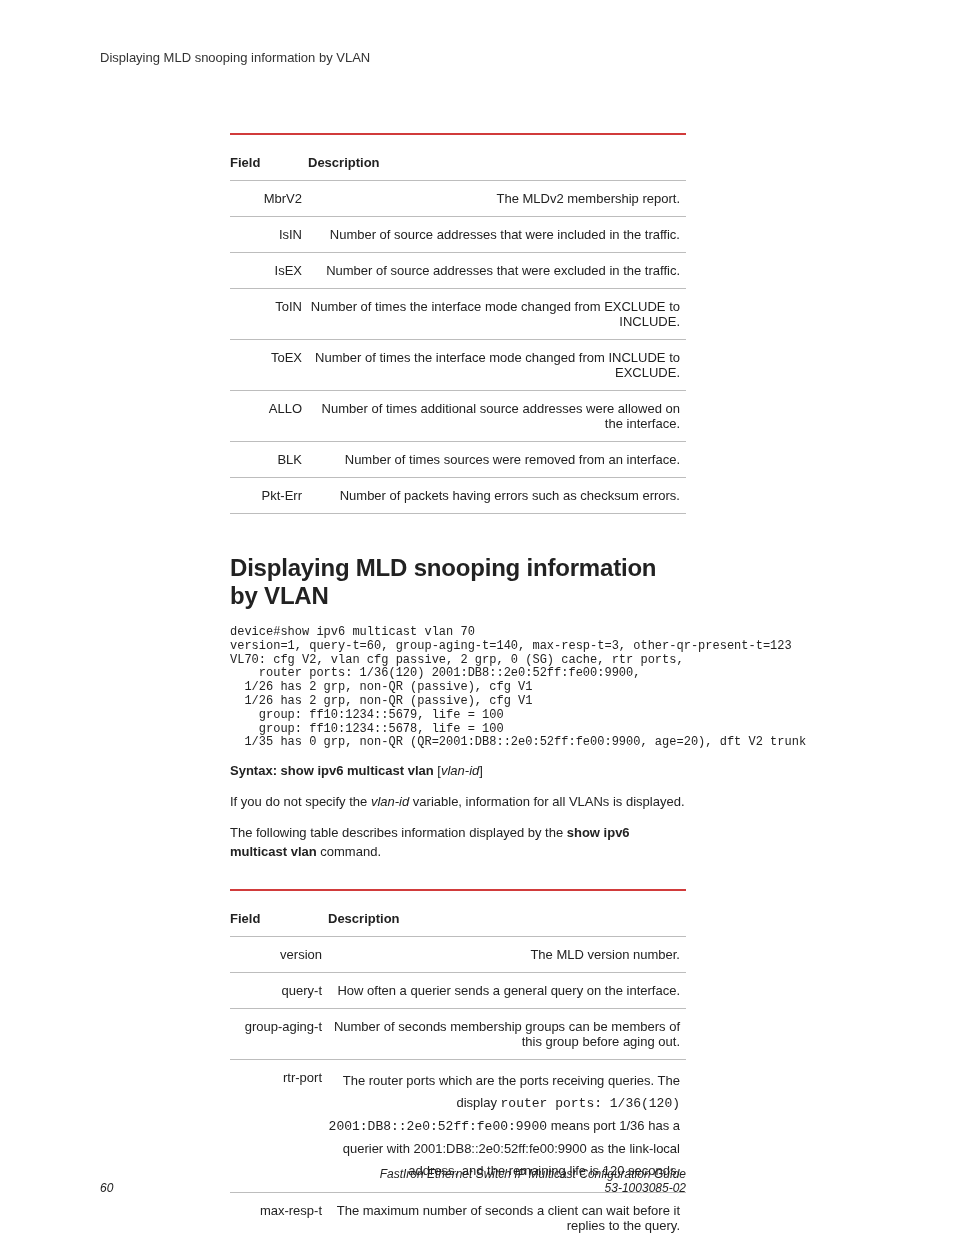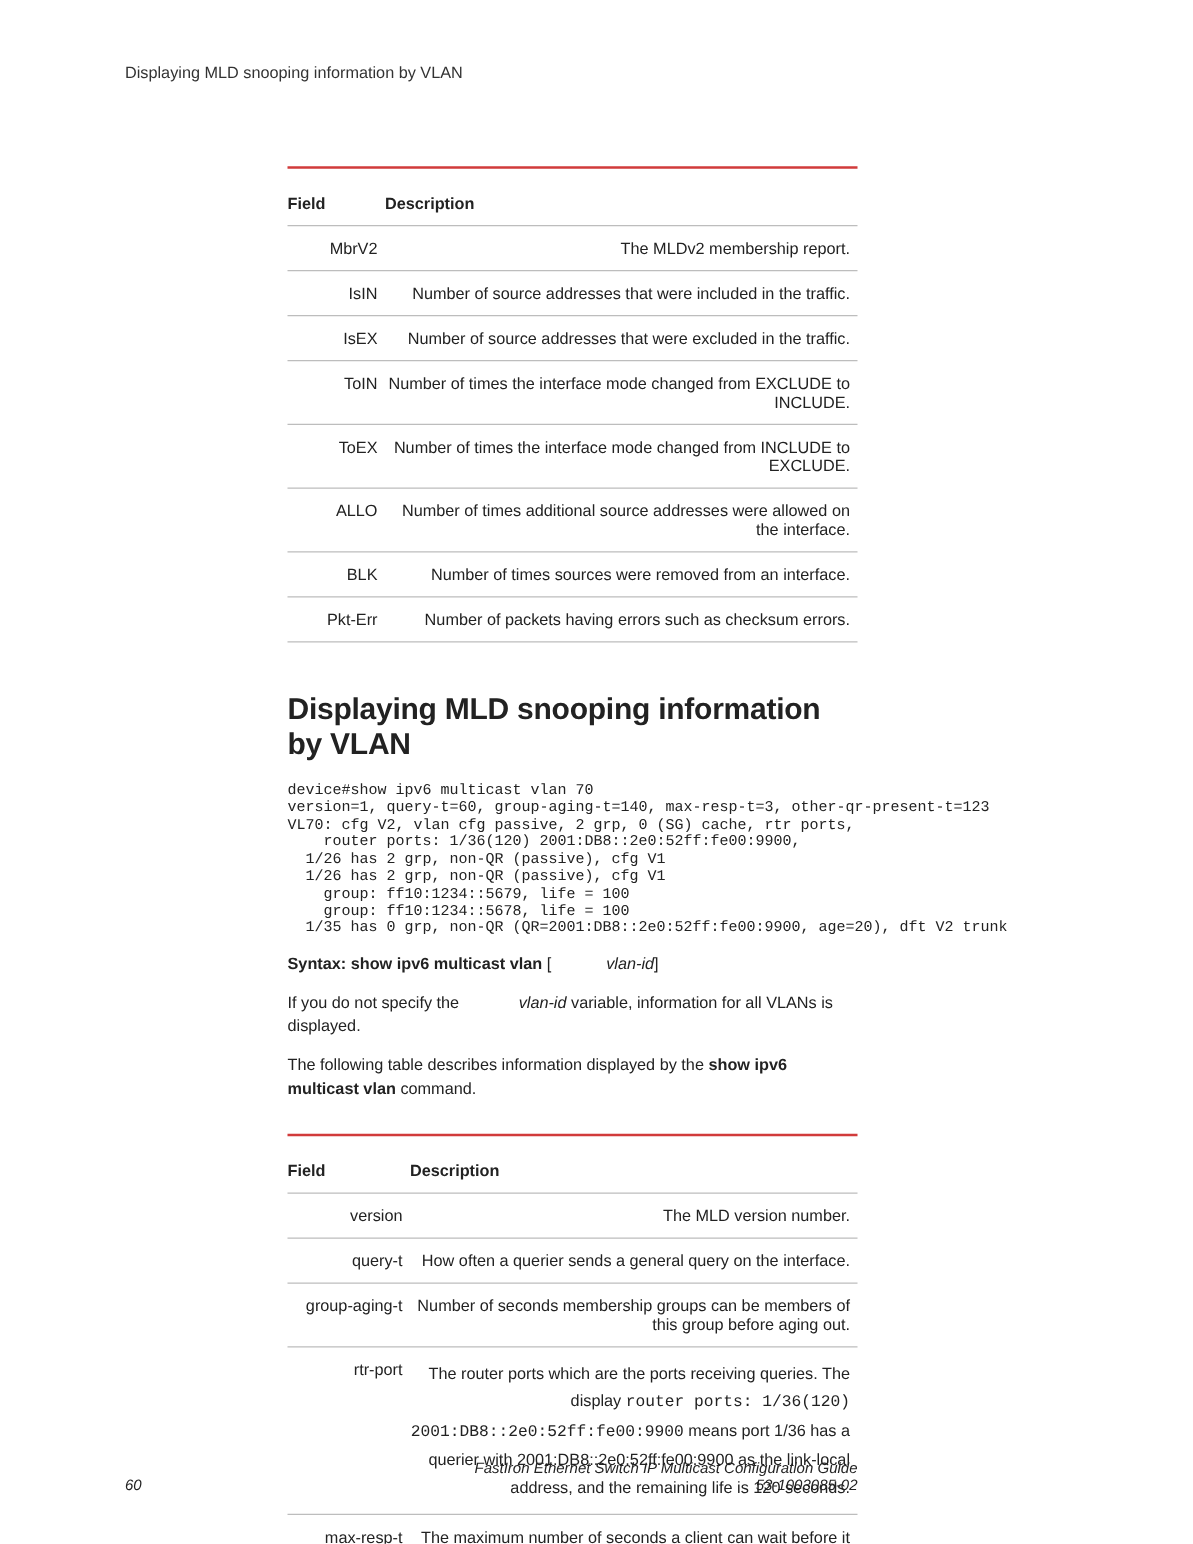--- a/index.html
+++ b/index.html
@@ -68,21 +68,21 @@
     margin: 0 0 12px 0;
   }
   pre.code {
     font-family: "Courier New", monospace;
     font-size: 12px;
     line-height: 1.15;
     white-space: pre;
     margin: 8px 0 12px 0;
   }
   .bold { font-weight: bold; }
-  .italic { font-style: italic; padding-left: 44px; }
+  .italic { font-style: italic; }
   .mono { font-family: "Courier New", monospace; }
   .footer {
     position: absolute;
     left: 100px;
     right: 100px;
     bottom: 40px;
     font-size: 12px;
     font-style: italic;
     display: flex;
     justify-content: space-between;

